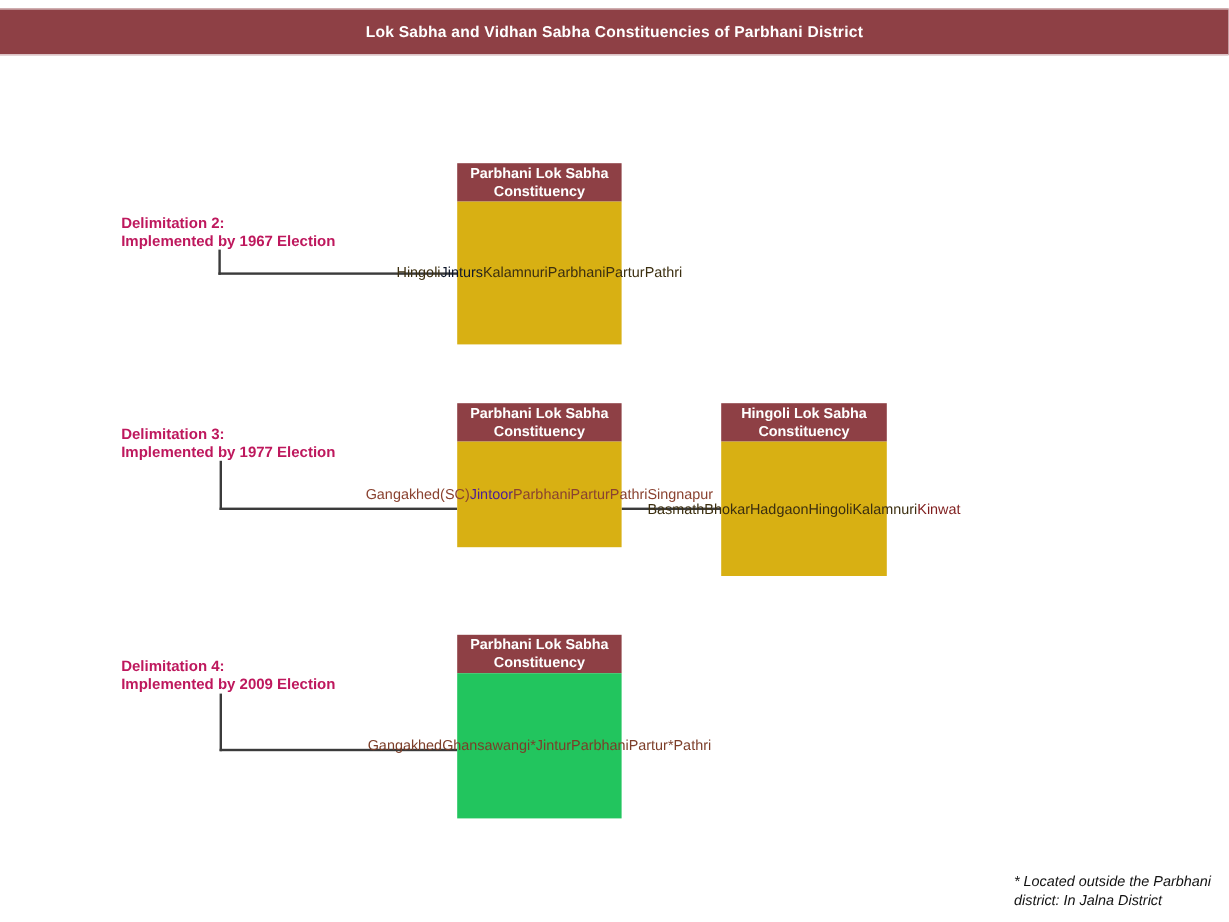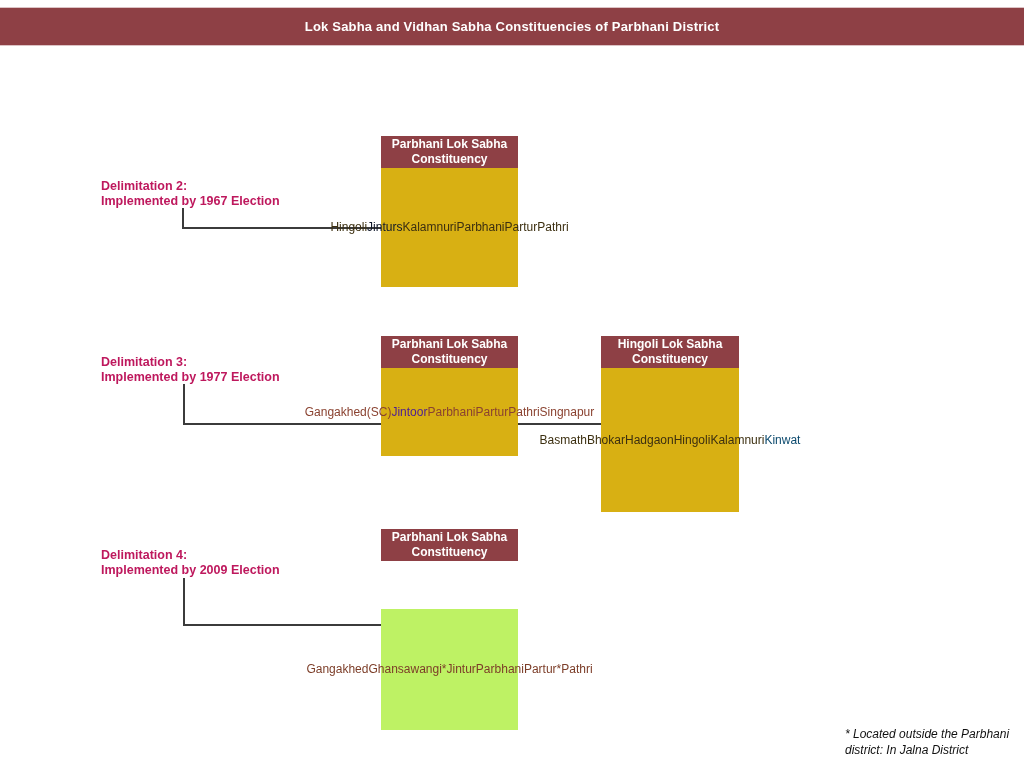--- a/index.html
+++ b/index.html
@@ -125,43 +125,43 @@
       <div style="color: rgb(138, 66, 48);">Pathri</div>
       <div style="color: rgb(138, 66, 48);">Singnapur</div>
     </div>
   </div>
 
   <div class="box" style="left:601px; top:336px; width:138px">
     <div class="box-header" style="background-color: rgb(142, 64, 69);">
       <div>Hingoli Lok Sabha</div>
       <div>Constituency</div>
     </div>
-    <div class="box-body" style="height: 144px; background-color: rgb(216, 176, 19);">
+    <div class="box-body" style="height: 112px; background-color: rgb(216, 176, 19);">
       <div style="color: rgb(60, 47, 16);">Basmath</div>
       <div style="color: rgb(60, 47, 16);">Bhokar</div>
       <div style="color: rgb(60, 47, 16);">Hadgaon</div>
       <div style="color: rgb(60, 47, 16);">Hingoli</div>
       <div style="color: rgb(60, 47, 16);">Kalamnuri</div>
-      <div style="color: #0c4a6e; text-align: right;">Kinwat</div>
+      <div style="color: #7f1d1d; text-align: right;">Kinwat</div>
     </div>
   </div>
 
   <div class="label" style="left:101px; top:548px">
     <div>Delimitation 4:</div>
     <div>Implemented by 2009 Election</div>
   </div>
   <div class="line v" style="left: 183px; top: 578px; height: 48px; background-color: rgb(59, 59, 59);"></div>
   <div class="line h" style="left: 183px; top: 624px; width: 198px; background-color: rgb(59, 59, 59);"></div>
 
   <div class="box" style="left:381px; top:529px; width:137px">
     <div class="box-header" style="background-color: rgb(142, 64, 69);">
       <div>Parbhani Lok Sabha</div>
       <div>Constituency</div>
     </div>
-    <div class="box-body" style="height: 121px; background-color: #bef264; margin-top: 48px;">
+    <div class="box-body" style="height: 121px; background-color: #22c55e;">
       <div style="color: rgb(124, 61, 40);">Gangakhed</div>
       <div style="color: rgb(124, 61, 40);">Ghansawangi*</div>
       <div style="color: rgb(124, 61, 40);">Jintur</div>
       <div style="color: rgb(124, 61, 40);">Parbhani</div>
       <div style="color: rgb(124, 61, 40);">Partur*</div>
       <div style="color: rgb(124, 61, 40);">Pathri</div>
     </div>
   </div>
 
   <div class="footnote" style="left:845px; top:727px">

